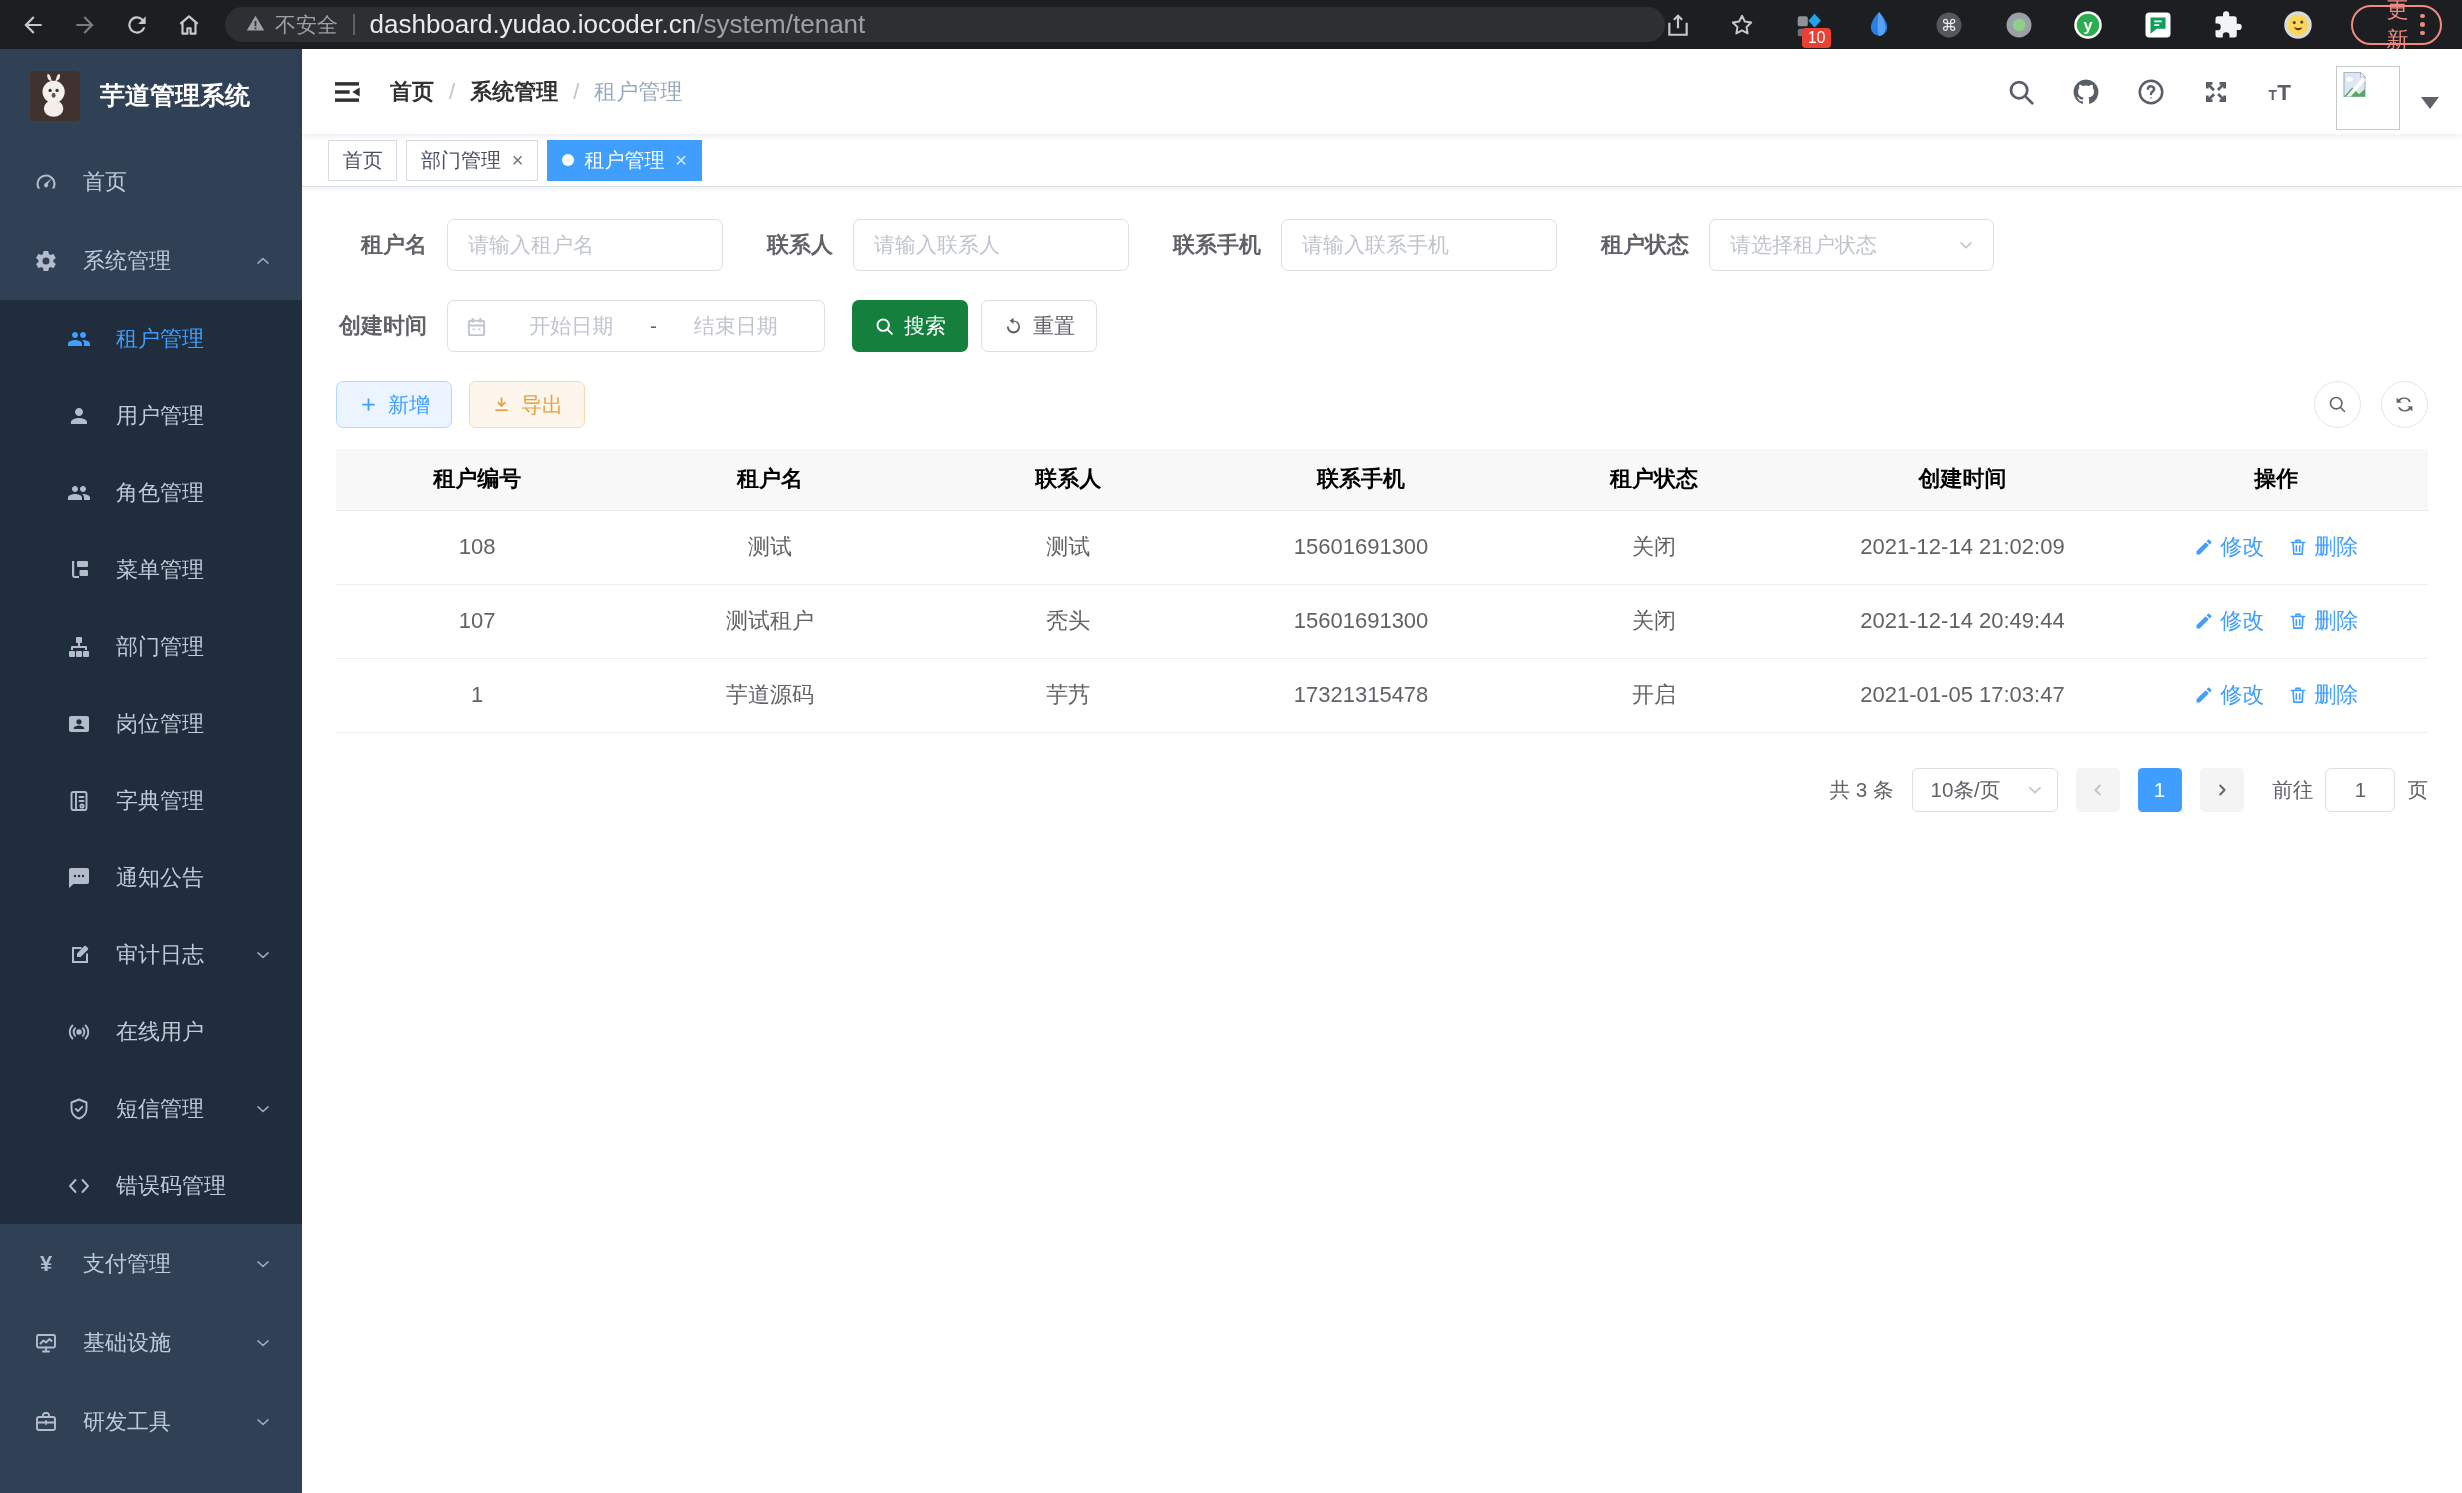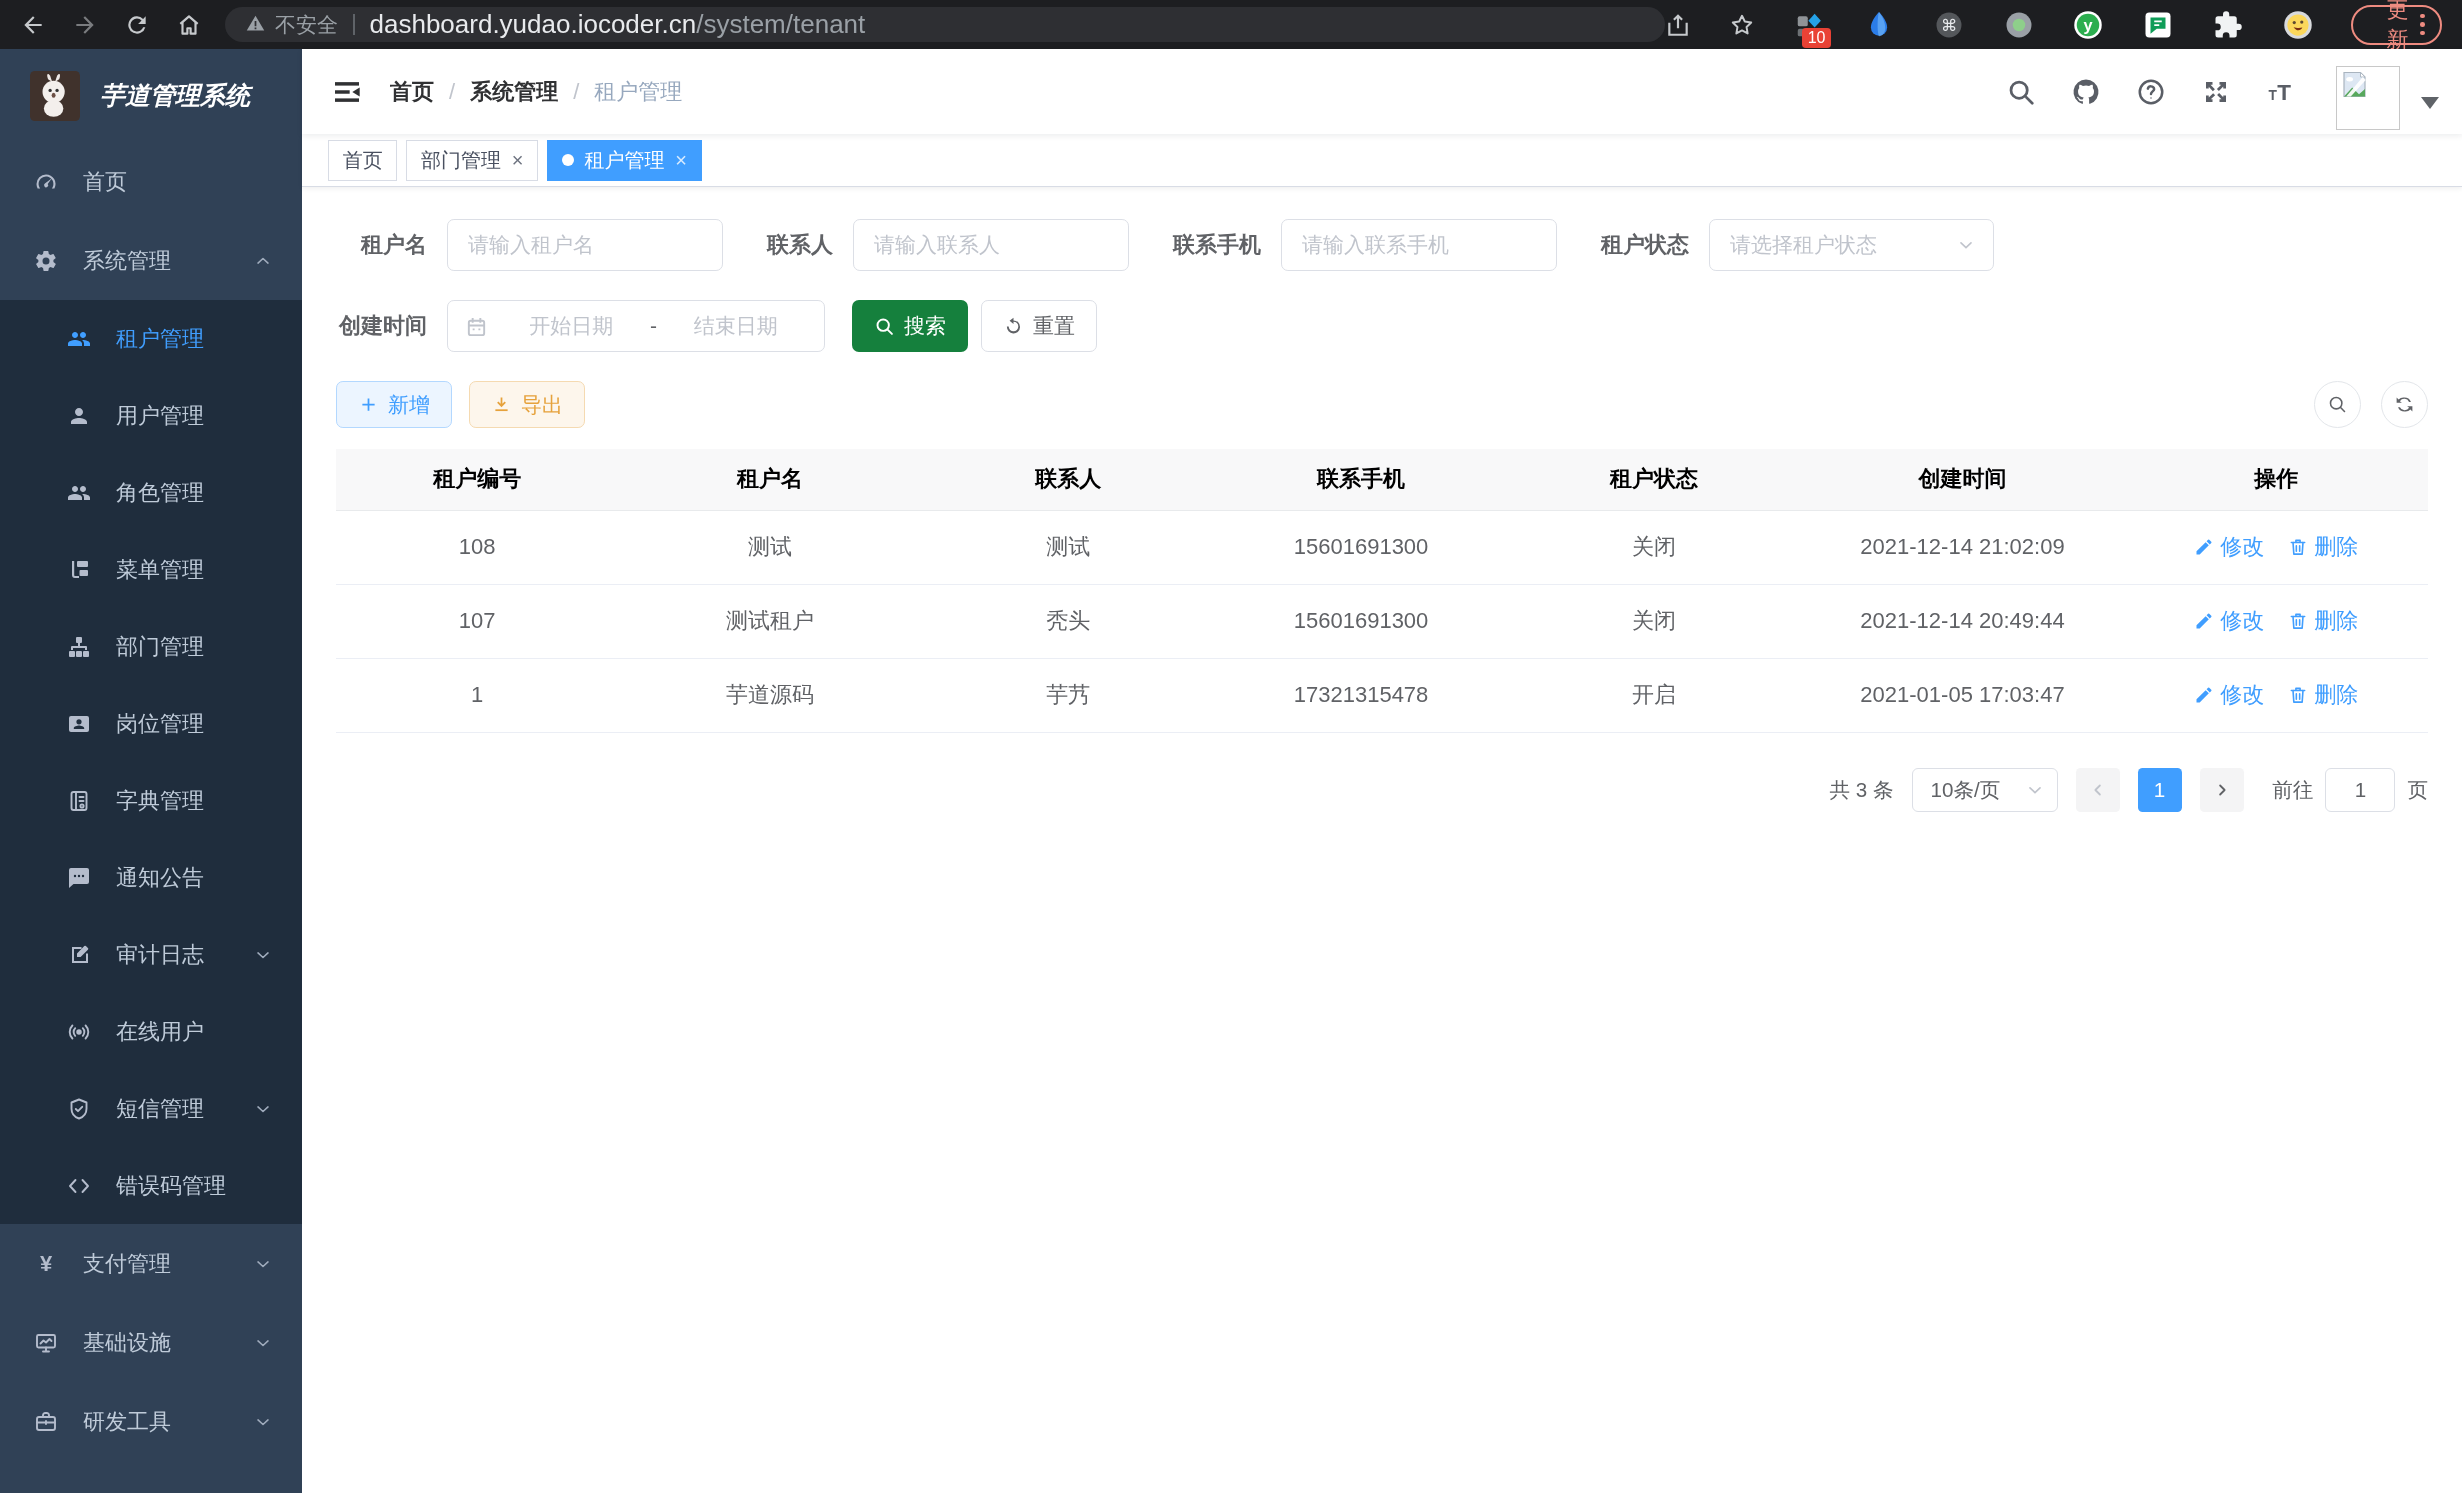--- a/index.html
+++ b/index.html
@@ -25,21 +25,21 @@
   .ext-badge { position:absolute; bottom:-6px; left:9px; background:#e94235; color:#fff;
     font-size:16px; padding:0.8px 5.3px; border-radius:3.8px; }
   .update-pill { display:flex; align-items:center; gap:12px; border:2.3px solid #ee8b80;
     border-radius:24px; height:40px; padding:0 15px; color:#ee8b80; font-size:22px; }
   .kebab { display:flex; flex-direction:column; gap:3.8px; }
   .kebab i { width:4.6px; height:4.6px; border-radius:50%; background:#ee8b80; }
 
   
   .app { display:flex; height:1445px; }
   .sidebar { width:302px; flex-shrink:0; background:#304156; display:flex; flex-direction:column; }
-  .logo-row { height:93px; display:flex; align-items:center; padding-left:30px; gap:20px;font-style:italic; }
+  .logo-row { height:93px; display:flex; align-items:center; padding-left:30px; gap:20px; }
   .logo-img svg { width:50px; height:50px; border-radius:4.6px; display:block; }
   .logo-title { color:#fff; font-size:25px; font-weight:bold; white-space:nowrap; }
   .menu { flex:1; }
   .menu-item { height:79px; display:flex; align-items:center; color:#bfcbd9;
     font-size:22px; padding:0 29px 0 34px; cursor:pointer; white-space:nowrap; }
   .menu-item.sub { background:#1f2d3d; padding-left:67px; height:77px; }
   .mi-icon { width:26px; display:flex; margin-right:23px; color:#b4bccc; flex-shrink:0; }
   .mi-icon svg { width:24px; height:24px; }
   .menu-item.active { color:#409eff; }
   .menu-item.active .mi-icon { color:#409eff; }

